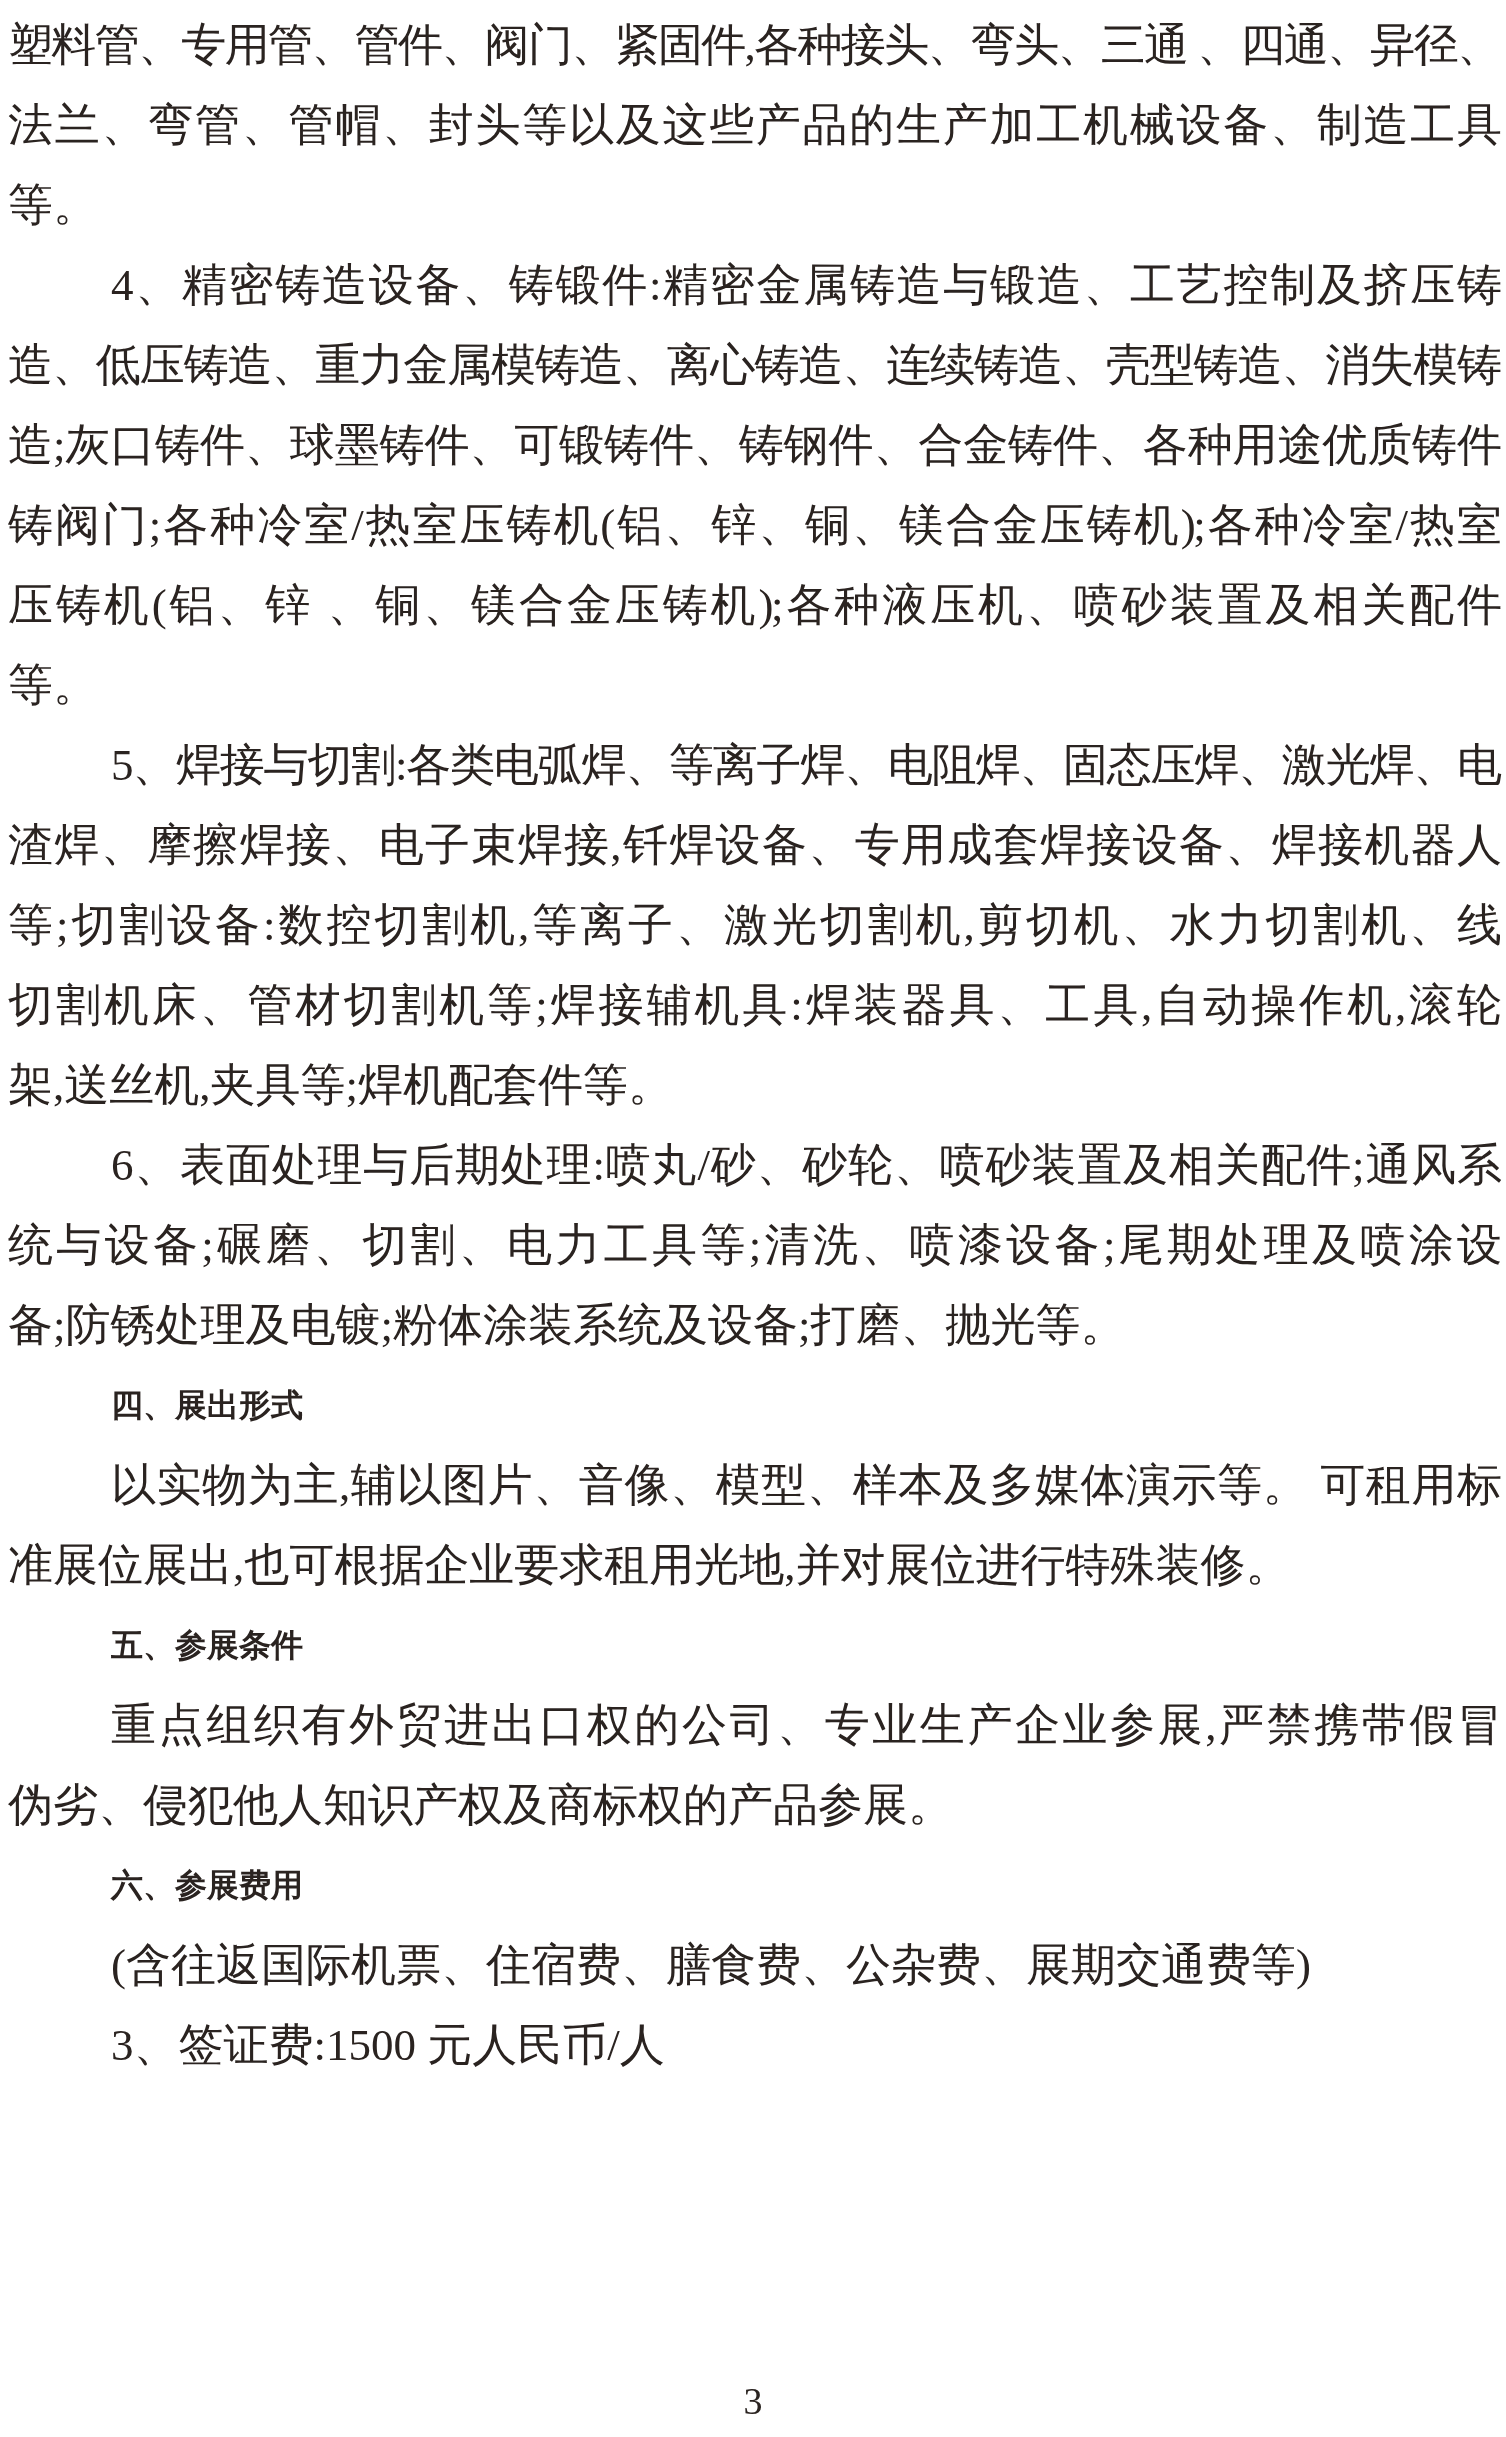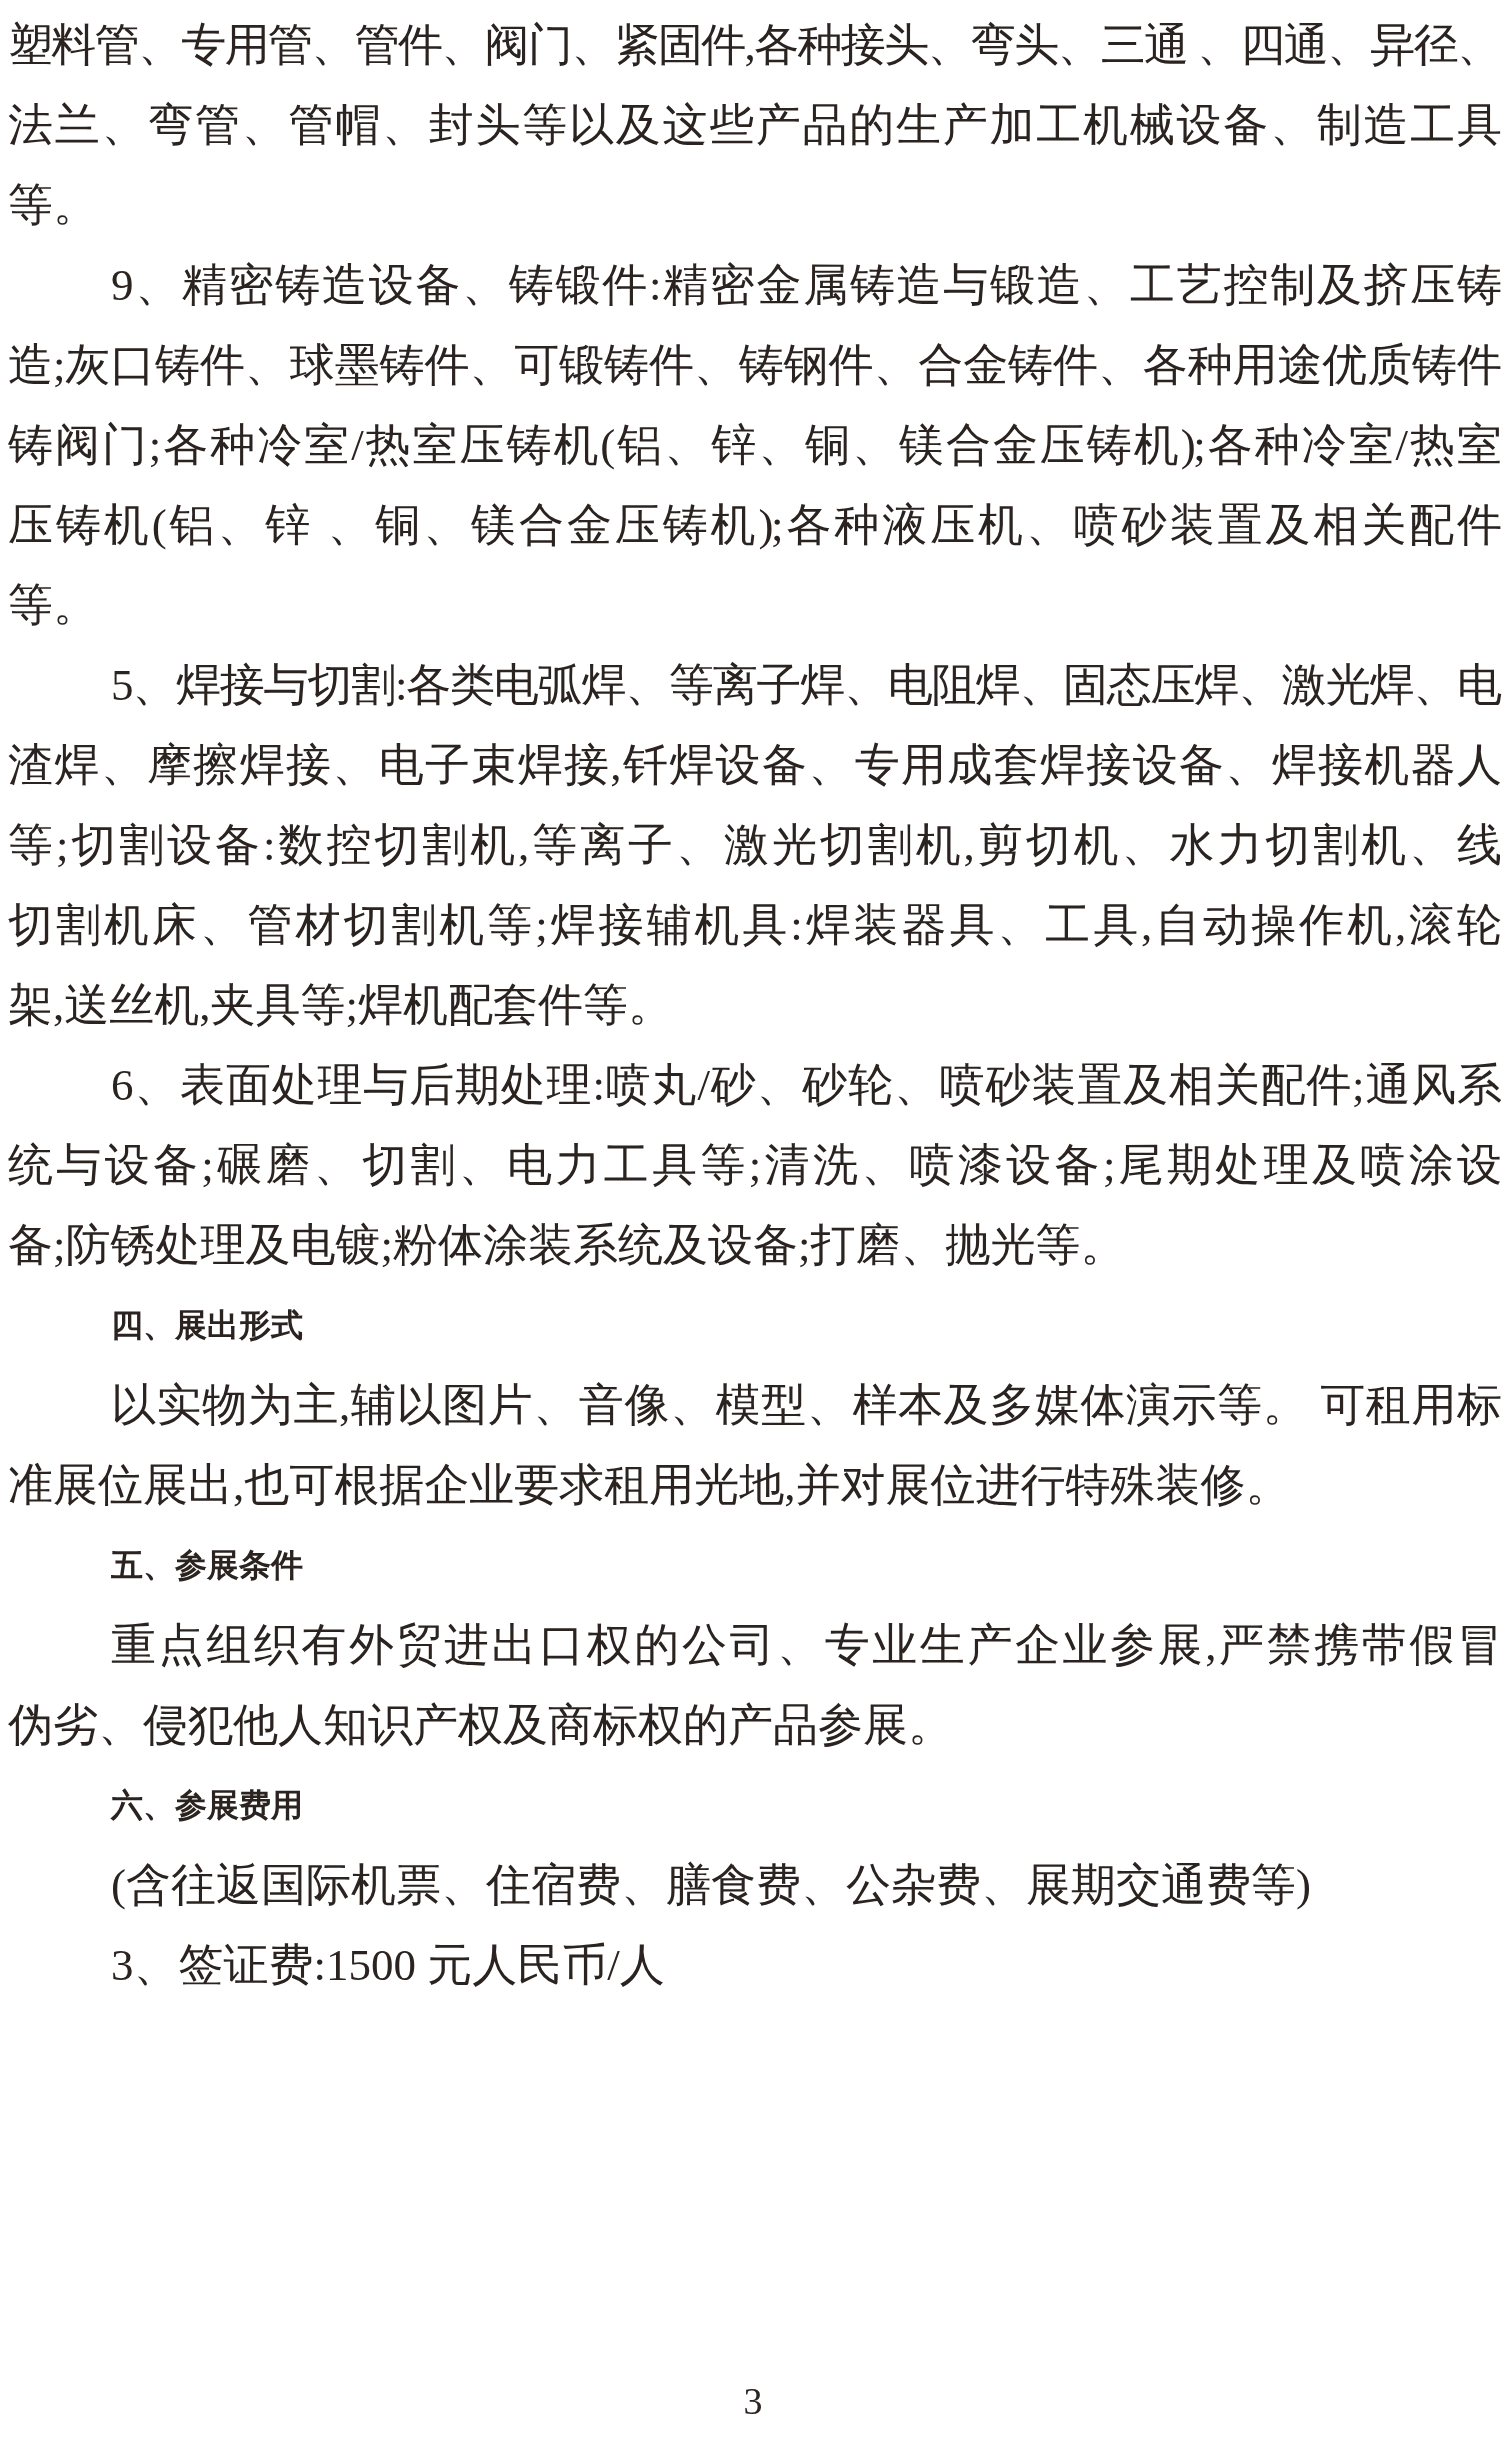--- a/index.html
+++ b/index.html
@@ -54,21 +54,22 @@
     color: #2a2320;
   }
 </style>
 </head>
 <body>
 
 <div id="doc">
     <div class="line fill">塑料管、专用管、管件、阀门、紧固件,各种接头、弯头、三通 、四通、异径、</div>
     <div class="line fill">法兰、弯管、管帽、封头等以及这些产品的生产加工机械设备、制造工具</div>
     <div class="line">等。</div>
-    <div class="line indent fill">9、精密铸造设备、铸锻件:精密金属铸造与锻造、工艺控制及挤压铸</div>
+    <div class="line indent fill">4、精密铸造设备、铸锻件:精密金属铸造与锻造、工艺控制及挤压铸</div>
+    <div class="line fill">造、低压铸造、重力金属模铸造、离心铸造、连续铸造、壳型铸造、消失模铸</div>
     <div class="line fill">造;灰口铸件、球墨铸件、可锻铸件、铸钢件、合金铸件、各种用途优质铸件</div>
     <div class="line fill">铸阀门;各种冷室/热室压铸机(铝、锌、铜、镁合金压铸机);各种冷室/热室</div>
     <div class="line fill">压铸机(铝、锌 、铜、镁合金压铸机);各种液压机、喷砂装置及相关配件</div>
     <div class="line">等。</div>
     <div class="line indent fill">5、焊接与切割:各类电弧焊、等离子焊、电阻焊、固态压焊、激光焊、电</div>
     <div class="line fill">渣焊、摩擦焊接、电子束焊接,钎焊设备、专用成套焊接设备、焊接机器人</div>
     <div class="line fill">等;切割设备:数控切割机,等离子、激光切割机,剪切机、水力切割机、线</div>
     <div class="line fill">切割机床、管材切割机等;焊接辅机具:焊装器具、工具,自动操作机,滚轮</div>
     <div class="line">架,送丝机,夹具等;焊机配套件等。</div>
     <div class="line indent fill">6、表面处理与后期处理:喷丸/砂、砂轮、喷砂装置及相关配件;通风系</div>

